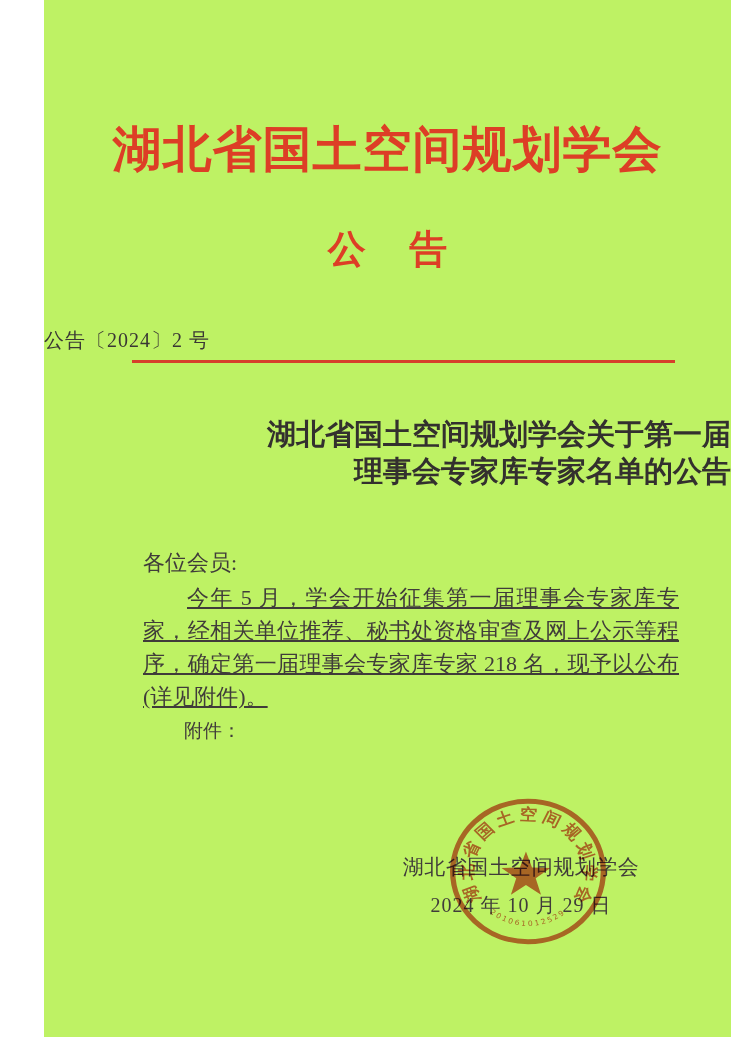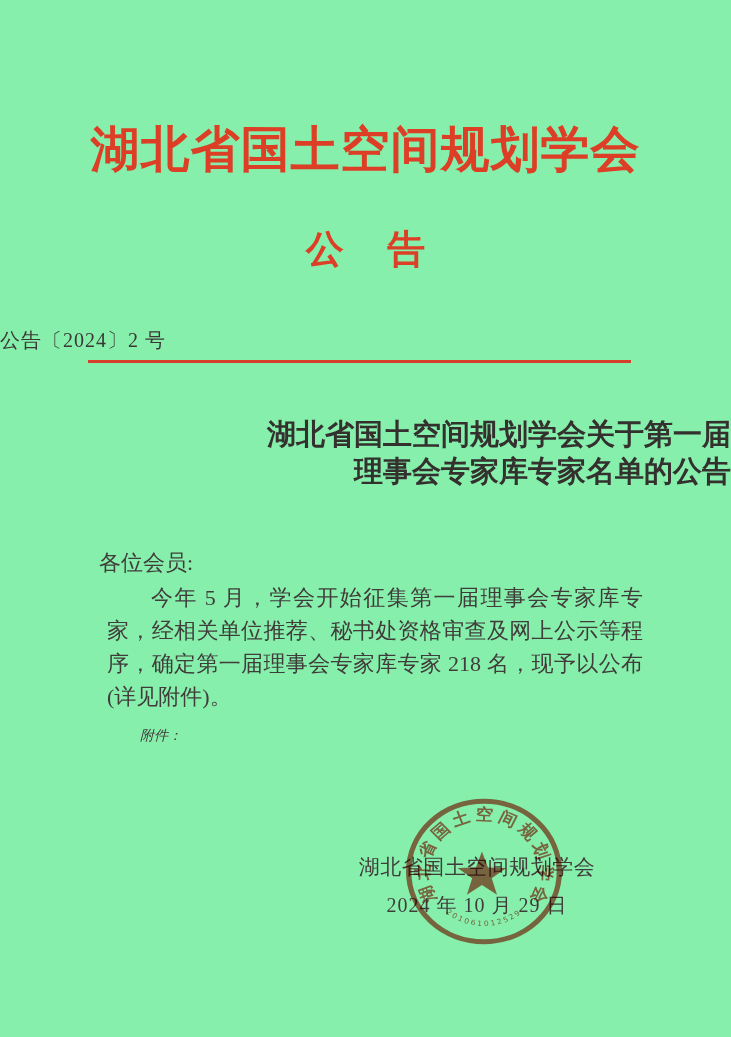--- a/index.html
+++ b/index.html
@@ -15,21 +15,22 @@
   body {
     width: 731px;
     height: 1037px;
     position: relative;
     font-family: "Liberation Serif", "DejaVu Serif", serif;
     overflow: hidden;
   }
   .page {
     position: absolute;
     inset: 0;
-    background: #86efac;
+    background: #bef264;
+    margin-left: 44px;
   }
   .org-title {
     position: absolute;
     top: 118px;
     left: 0;
     width: 100%;
     text-align: center;
     font-size: 49px;
     font-weight: 700;
     letter-spacing: 1px;
@@ -82,40 +83,40 @@
     position: absolute;
     top: 548px;
     left: 99px;
     font-size: 22px;
     color: var(--body-text, #403c3a);
     line-height: 30px;
   }
   .body-paragraph {
     position: absolute;
     top: 581px;
-    left: 107px;
+    left: 99px;
     width: 536px;
     font-size: 22px;
     color: var(--body-text, #403c3a);
     line-height: 33px;
     text-indent: 2em;
     text-align: justify;
     text-justify: inter-ideograph;
+    text-decoration: underline;
   }
   .attachment-row {
     position: absolute;
     top: 714px;
     left: 140px;
     width: 462px;
     display: flex;
     align-items: flex-start;
-    font-size: 14px;
-    color: var(--body-text, #403c3a);
-    line-height: 44px;
-    font-style: italic;
+    font-size: 19px;
+    color: var(--body-text, #403c3a);
+    line-height: 34px;
   }
   .attachment-label { flex: 0 0 58px; }
   .attachment-text { flex: 1 1 auto; }
   .signature-block {
     position: absolute;
     top: 853px;
     left: 322px;
     width: 310px;
     text-align: center;
     color: var(--body-text, #403c3a);

